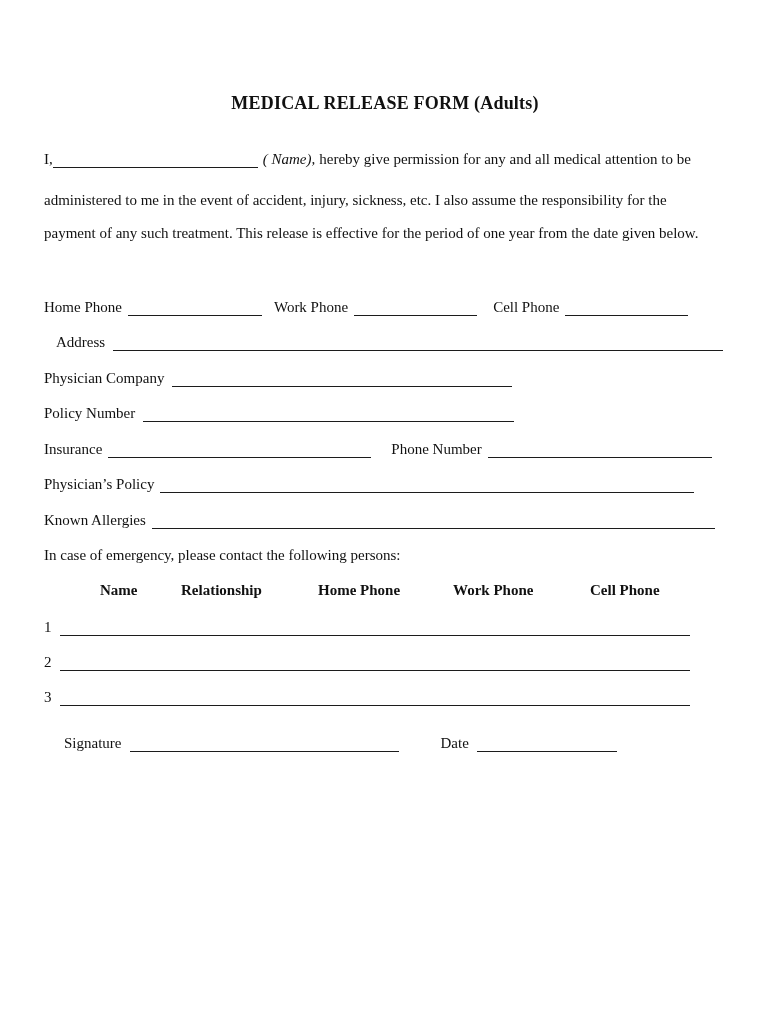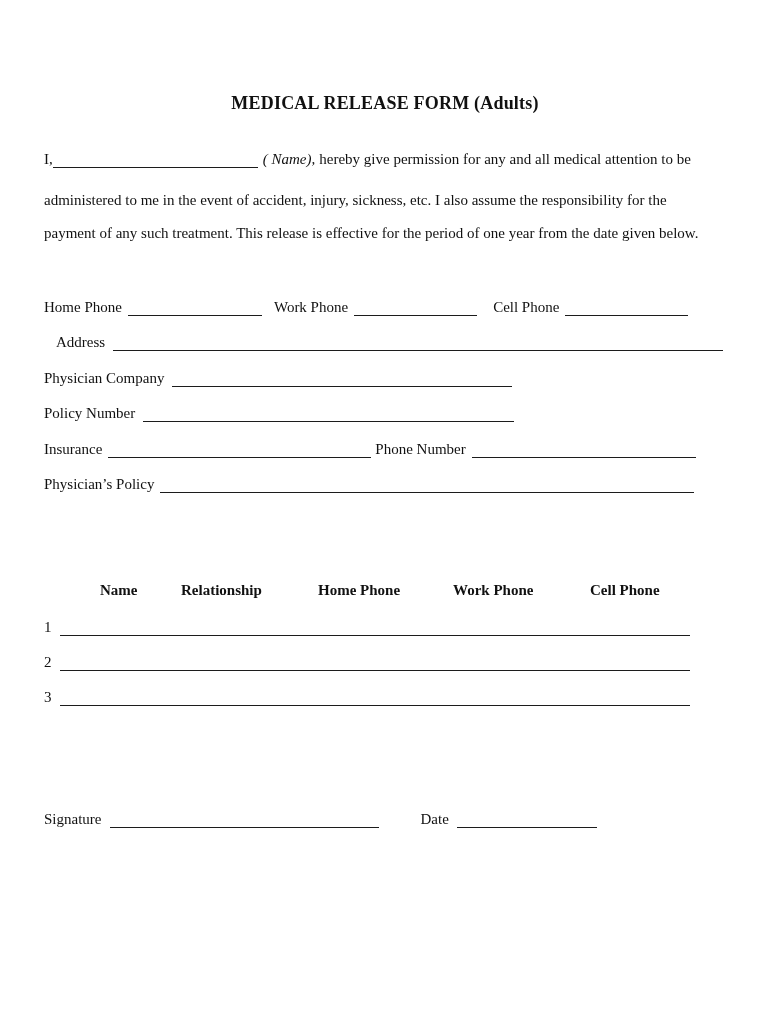--- a/index.html
+++ b/index.html
@@ -70,44 +70,48 @@
 
   <div class="row" style="top:370px;">
     <span>Physician Company</span><span class="blank" style="width:340px;margin-left:8px;"></span>
   </div>
 
   <div class="row" style="top:405px;">
     <span>Policy Number</span><span class="blank" style="width:371px;margin-left:8px;"></span>
   </div>
 
   <div class="row" style="top:441px;">
-    <span>Insurance</span><span class="blank" style="width:263px;margin-left:6px;"></span><span style="margin-left:4px;">Phone Number</span><span class="blank" style="width:224px;margin-left:6px;"></span>
+    <span>Insurance</span><span class="blank" style="width:263px;margin-left:6px;"></span><span style="margin-left:20px;">Phone Number</span><span class="blank" style="width:224px;margin-left:6px;"></span>
   </div>
 
   <div class="row" style="top:476px;">
     <span>Physician’s Policy</span><span class="blank" style="width:534px;margin-left:6px;"></span>
   </div>
 
+  <div class="row" style="top:512px;">
+    <span>Known Allergies</span><span class="blank" style="width:563px;margin-left:6px;"></span>
+  </div>
 
+  <div class="row" style="top:547px;">In case of emergency, please contact the following persons:</div>
 
   <div class="row" style="top:582px;height:20px;">
     <span class="hdr" style="left:56px;">Name</span>
     <span class="hdr" style="left:137px;text-align:right;">Relationship</span>
     <span class="hdr" style="left:274px;">Home Phone</span>
     <span class="hdr" style="left:409px;">Work Phone</span>
     <span class="hdr" style="left:546px;">Cell Phone</span>
   </div>
 
   <div class="row" style="top:619px;">
     <span>1</span><span class="blank" style="width:630px;margin-left:8px;"></span>
   </div>
   <div class="row" style="top:654px;">
     <span>2</span><span class="blank" style="width:630px;margin-left:8px;"></span>
   </div>
   <div class="row" style="top:689px;">
     <span>3</span><span class="blank" style="width:630px;margin-left:8px;"></span>
   </div>
 
-  <div class="row" style="top:811px;">
+  <div class="row" style="top:735px;margin-left:20px;">
     <span>Signature</span><span class="blank" style="width:269px;margin-left:8px;"></span><span style="margin-left:42px;">Date</span><span class="blank" style="width:140px;margin-left:8px;"></span>
   </div>
 
 </div>
 
 </body></html>

